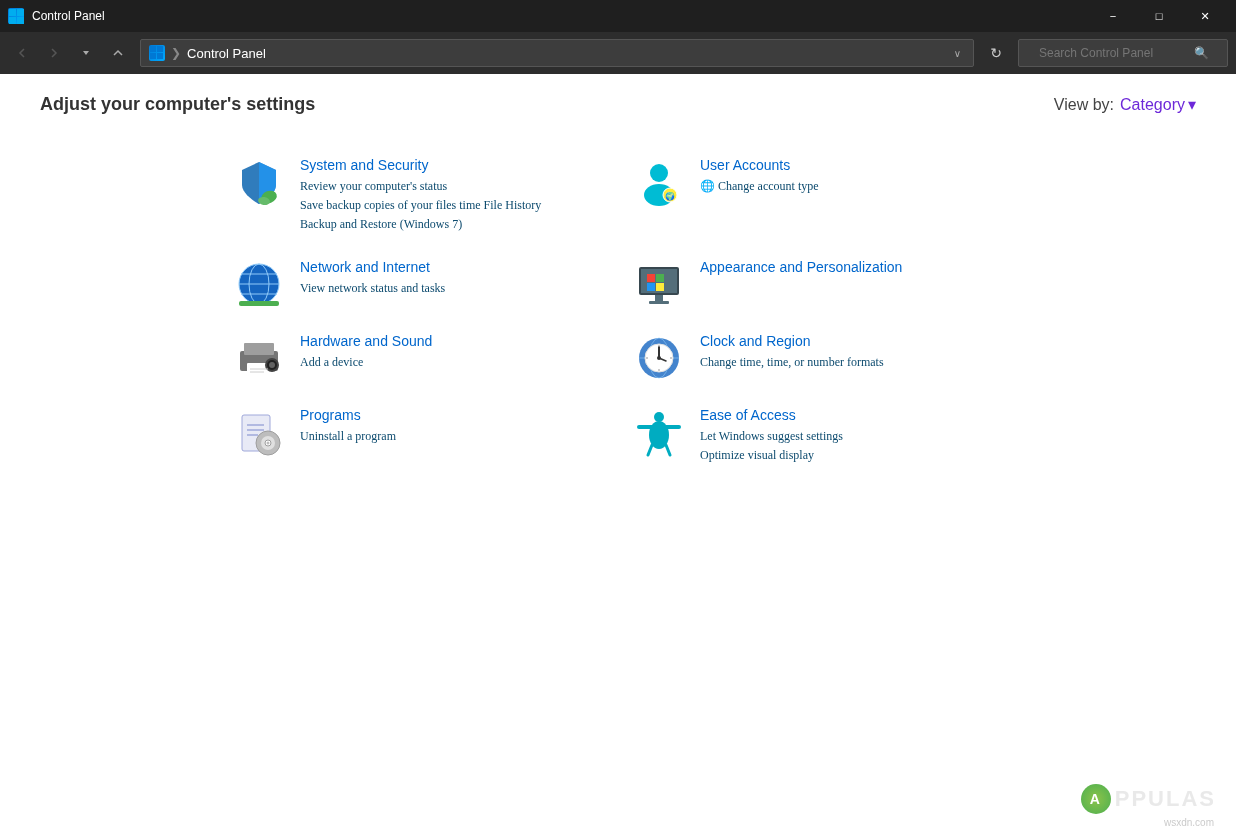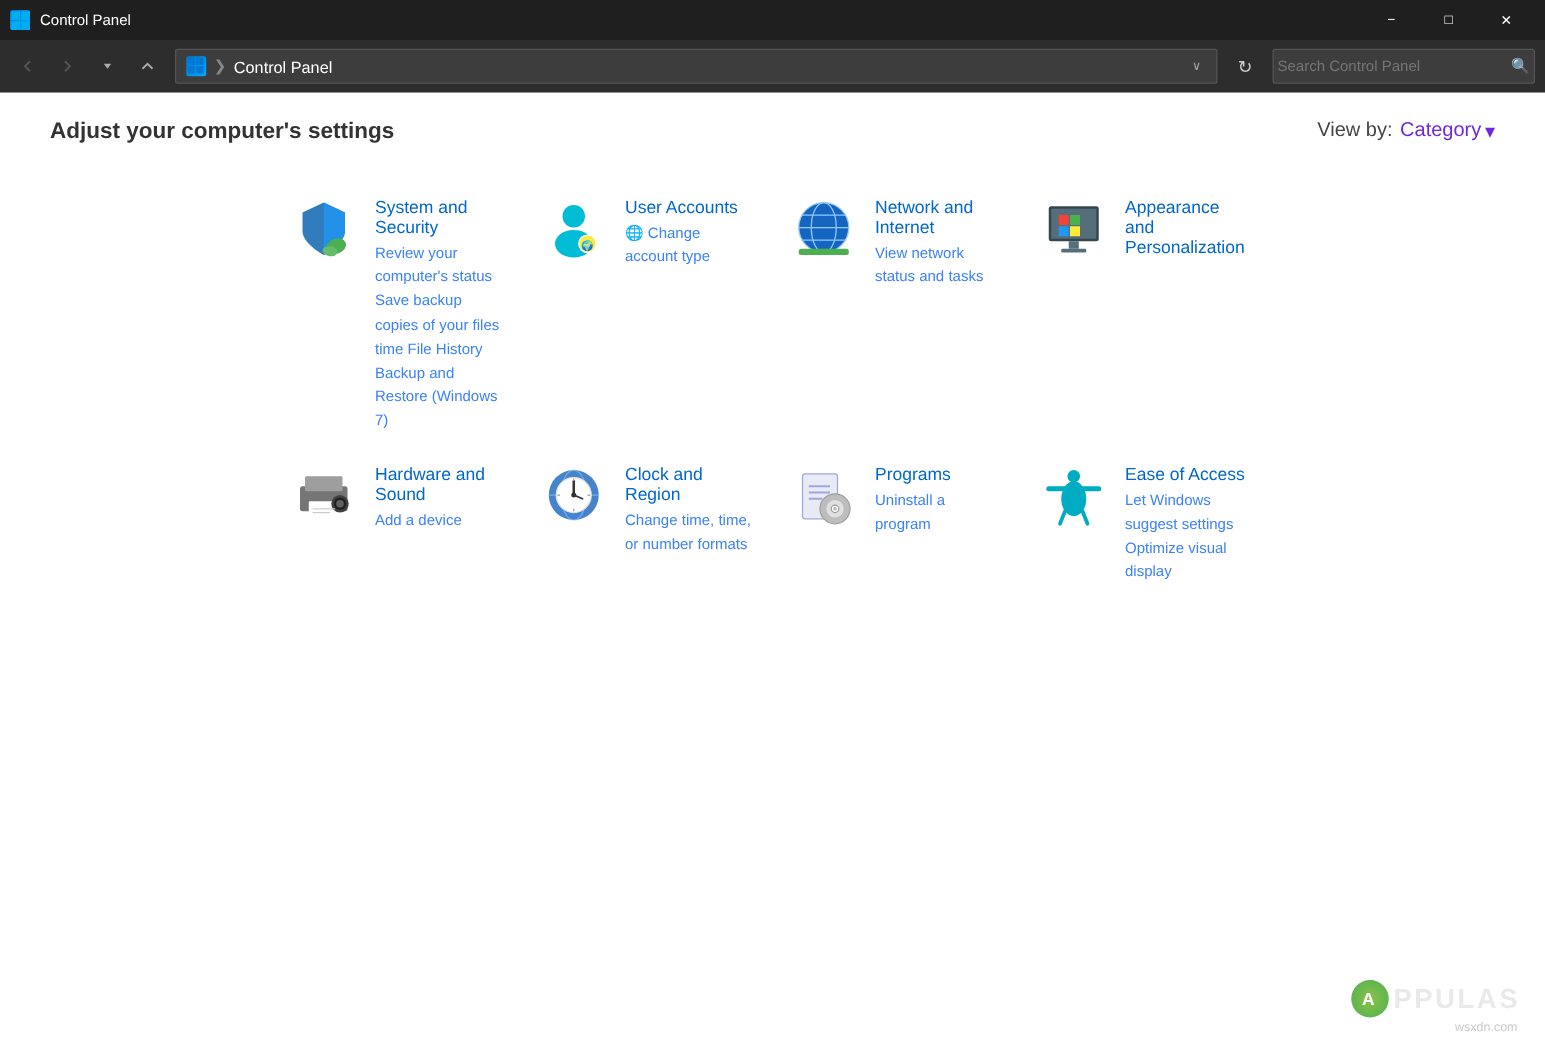--- a/index.html
+++ b/index.html
@@ -123,21 +123,21 @@
       border: none;
     }
 
     .search-bar {
       width: 210px;
       height: 28px;
       background: #3d3d3d;
       border: 1px solid #555;
       display: flex;
       align-items: center;
-      padding: 0 3px;
+      padding: 0 20px;
       border-radius: 2px;
       margin-left: 4px;
     }
     .search-input {
       background: transparent;
       border: none;
       color: #aaa;
       font-size: 12px;
       flex: 1;
       outline: none;
@@ -181,21 +181,21 @@
       color: #6d28d9;
       cursor: pointer;
       display: flex;
       align-items: center;
       gap: 3px;
     }
 
     
     .categories-grid {
       display: grid;
-      grid-template-columns: 1fr 1fr 1fr 1fr;
+      grid-template-columns: 1fr 1fr;
       gap: 0;
       max-width: 800px;
       margin: 0 auto;
     }
 
     .category-item {
       display: flex;
       align-items: flex-start;
       padding: 12px 16px;
       gap: 16px;
@@ -218,23 +218,24 @@
       font-size: 14px;
       color: #0066cc;
       cursor: pointer;
       margin-bottom: 4px;
       font-weight: 400;
     }
 
     .category-link {
       display: block;
       font-size: 12px;
-      color: #3b82f6;
+      color: #0c4a6e;
       cursor: pointer;
       line-height: 1.6;
+      font-family: Liberation Serif, serif;
     }
 
     
     .watermark {
       position: fixed;
       bottom: 20px;
       right: 20px;
       color: rgba(200,200,200,0.4);
       font-size: 22px;
       font-weight: bold;

